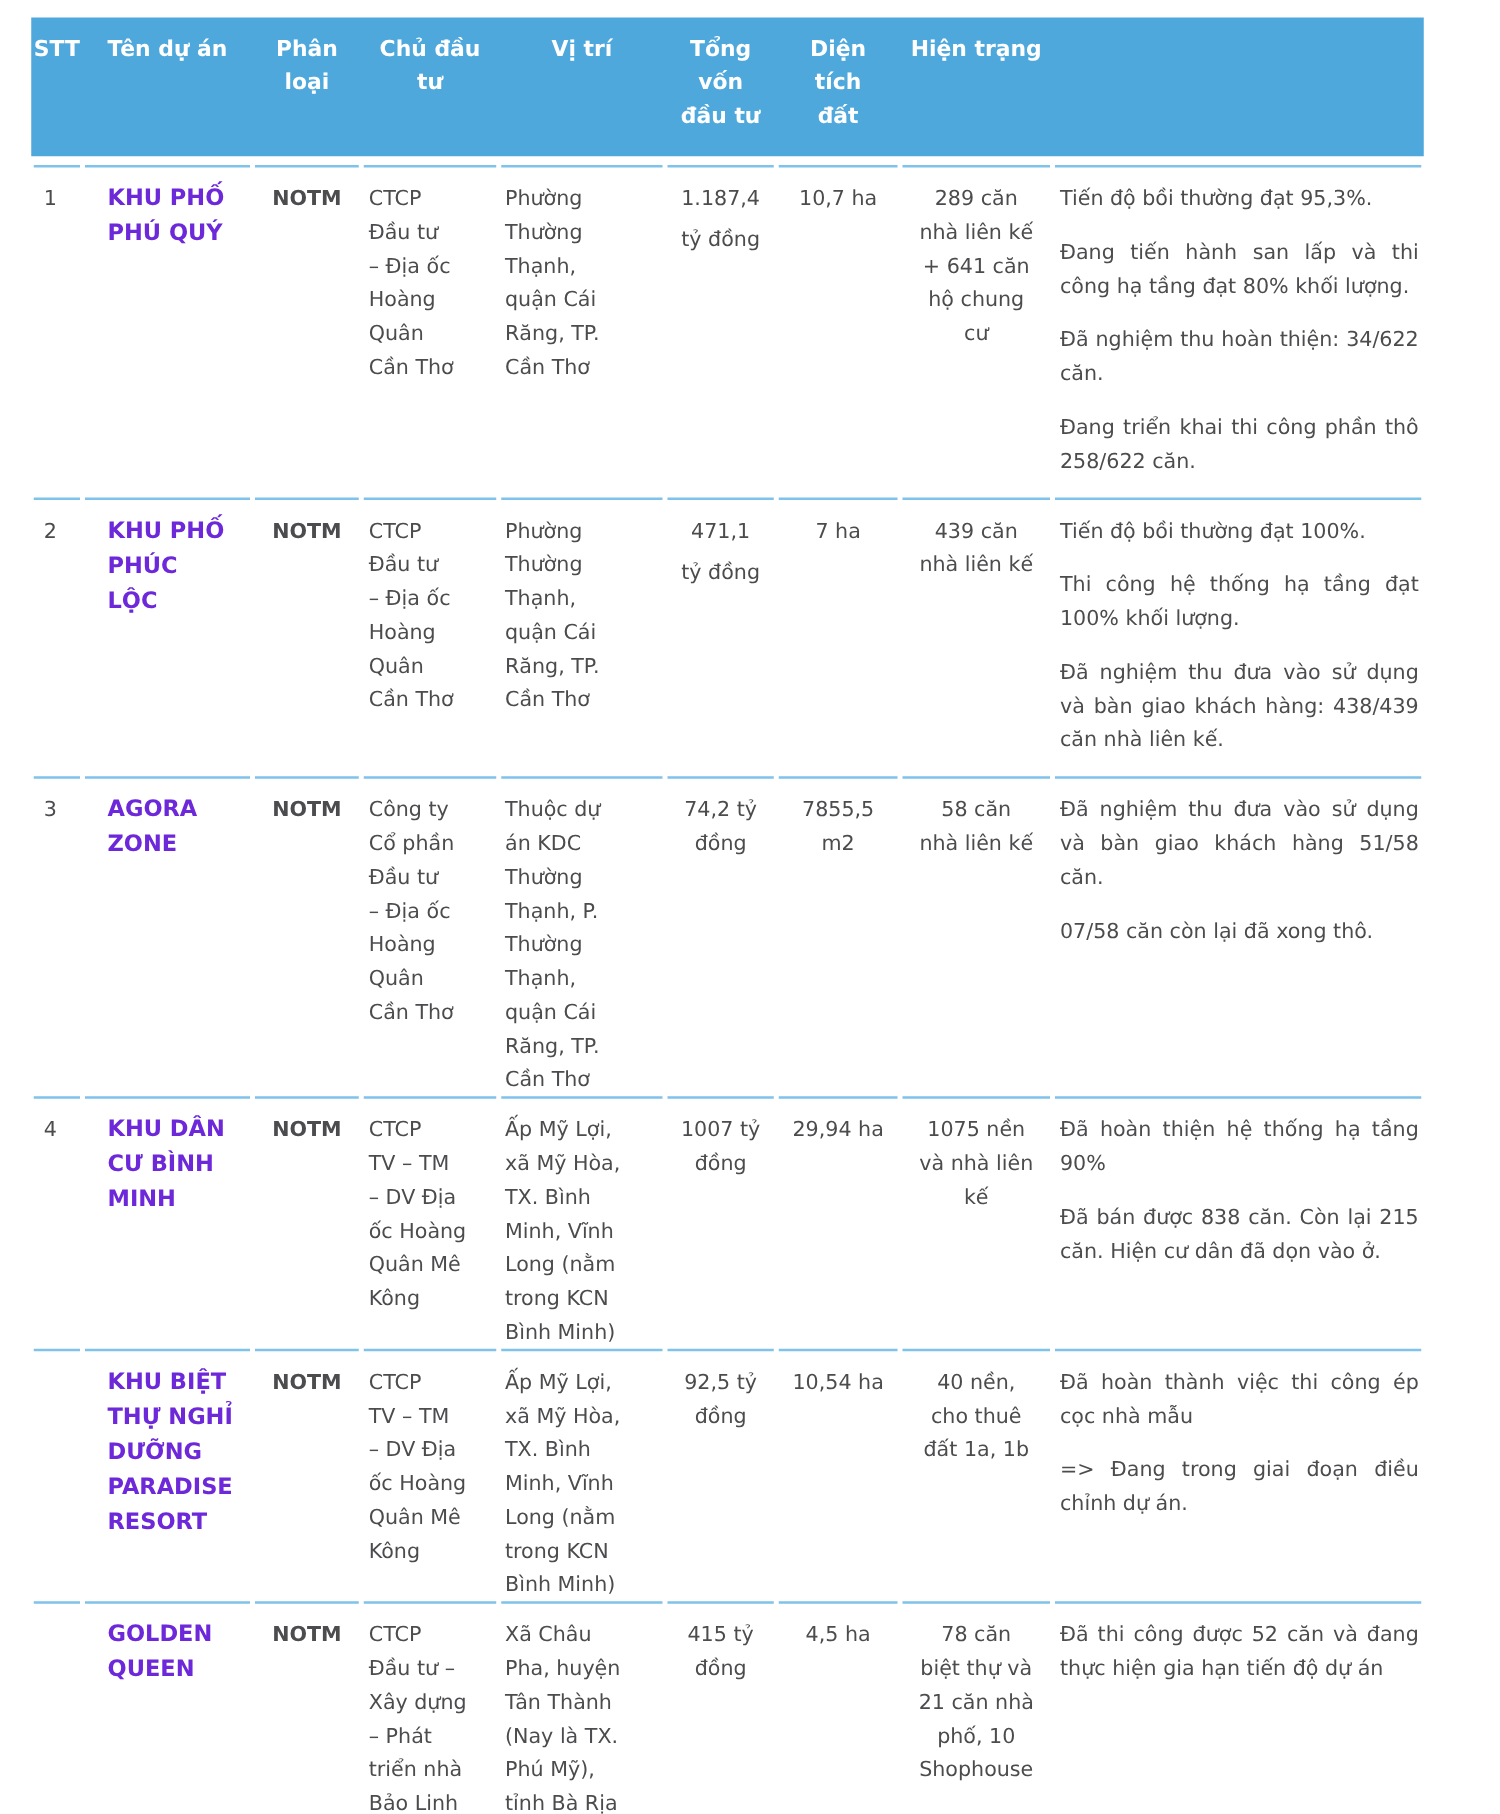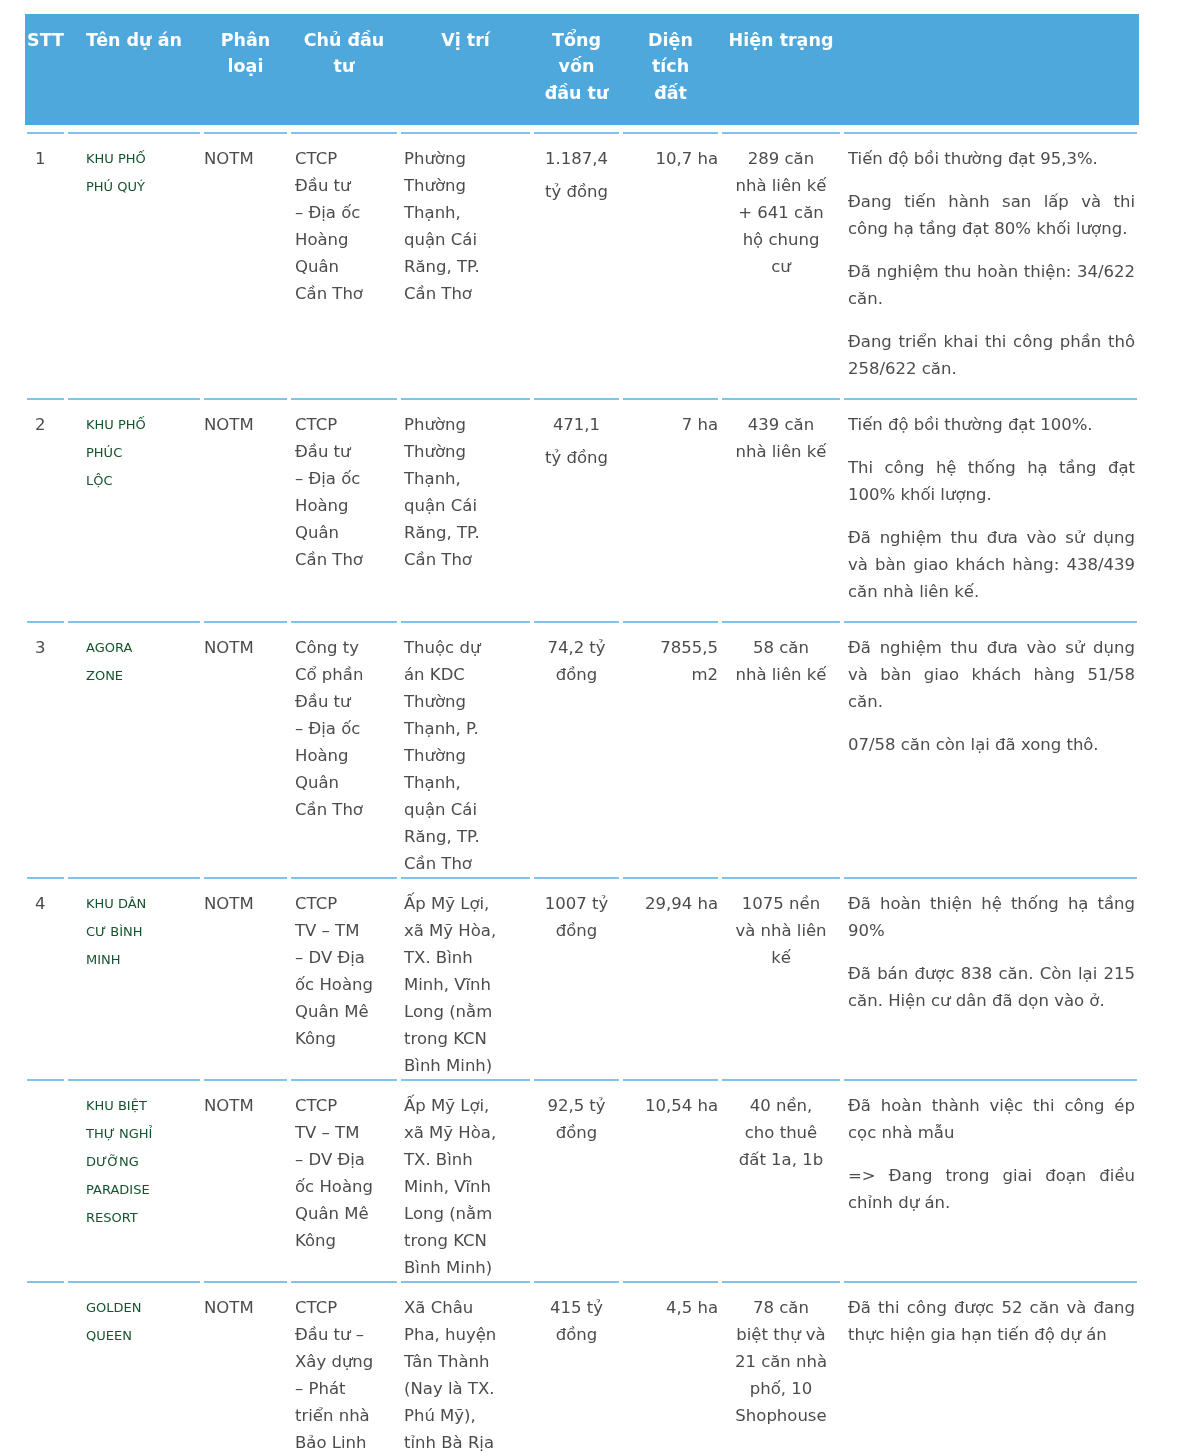--- a/index.html
+++ b/index.html
@@ -47,30 +47,30 @@
     border-top: 2px solid #7fc2ea;
     margin: 0 2px;
     padding-top: 11px;
     font-size: 16.5px;
     line-height: 27px;
     white-space: pre-line;
   }
   .c-stt { padding-left: 8px; }
   .c-ten {
     padding-left: 18px;
-    font-weight: normal;
-    color: #14532d;
-    font-size: 13px;
+    font-weight: bold;
+    color: #6d28d9;
+    font-size: 18px;
     line-height: 28px;
   }
-  .c-phanloai { text-align: left; }
+  .c-phanloai { text-align: center; font-weight: bold; }
   .c-chudautu { padding-left: 4px; }
   .c-vitri { padding-left: 3px; }
   .c-tongvon { text-align: center; }
-  .c-dientich { text-align: right; }
+  .c-dientich { text-align: center; }
   .c-soluong { text-align: center; }
   .c-hientrang {
     padding-left: 4px;
     padding-right: 2px;
     white-space: normal;
   }
   .c-hientrang p {
     margin: 0 0 16px 0;
     text-align: justify;
   }

